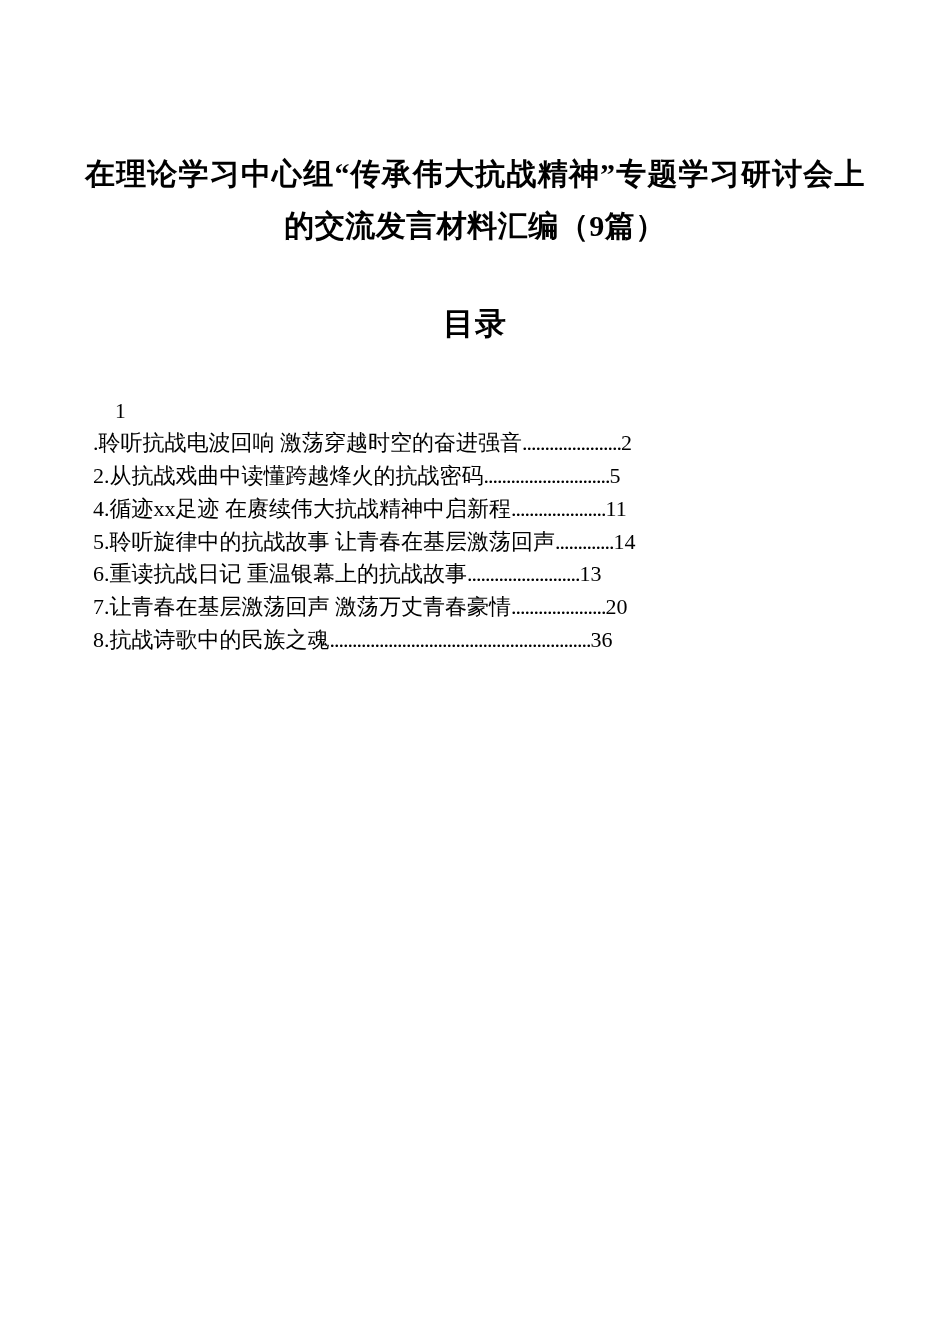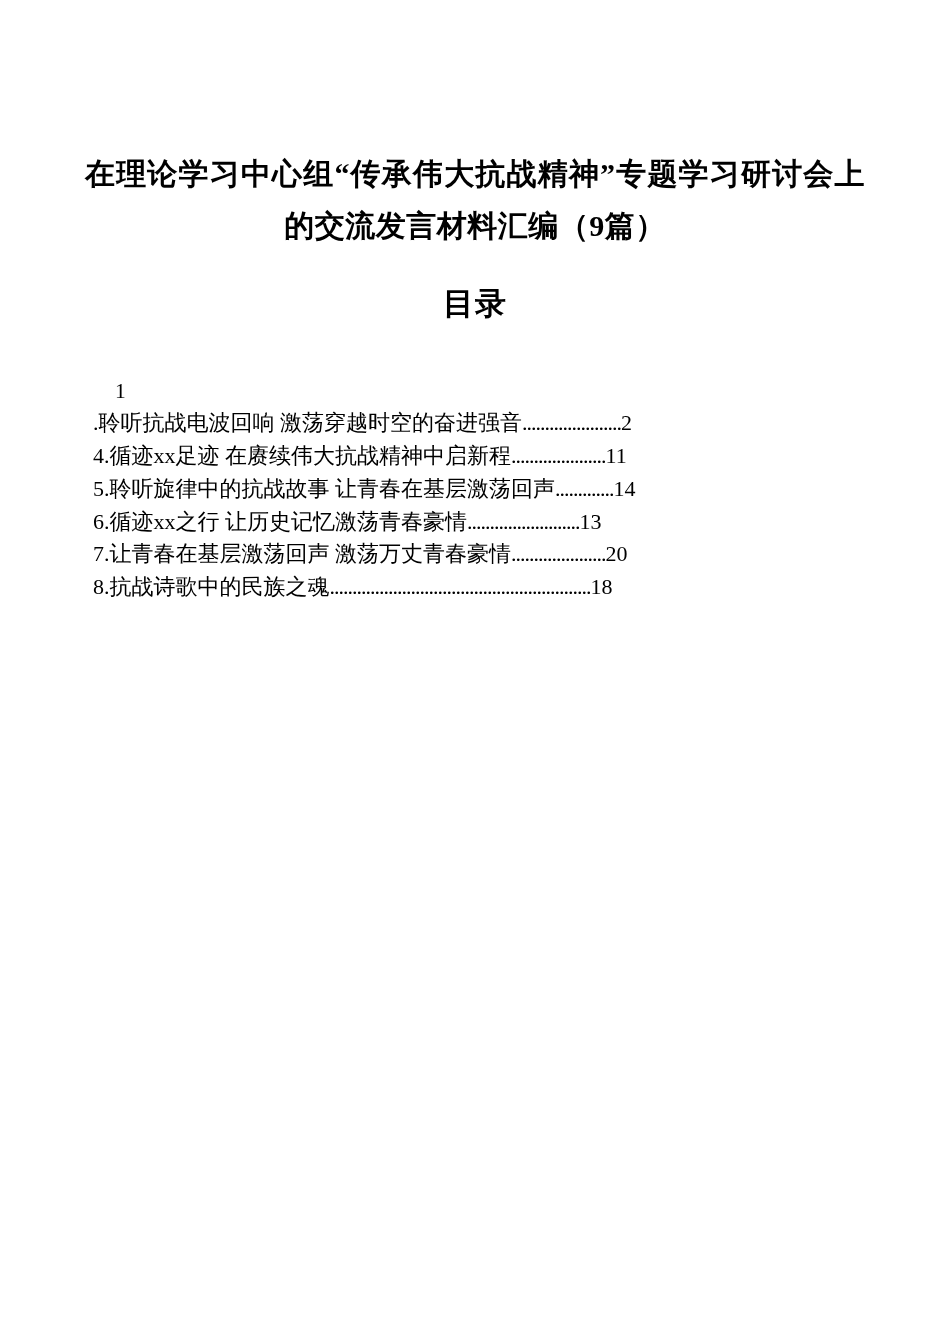--- a/index.html
+++ b/index.html
@@ -27,21 +27,21 @@
   .doc-title {
     margin-top: 148px;
     font-size: 30px;
     font-weight: bold;
     line-height: 1.72;
     text-align: justify;
     text-align-last: center;
     letter-spacing: 0.5px;
   }
   .toc-heading {
-    margin-top: 32px;
+    margin-top: 52px;
     text-align: center;
     font-size: 31px;
     font-weight: bold;
     letter-spacing: 1px;
   }
   .toc-list {
     margin-top: 50px;
     margin-left: 8px;
   }
   .toc-entry {
@@ -69,37 +69,40 @@
 
   <div class="toc-heading">目录</div>
 
   <div class="toc-list">
     <span class="first-entry-num">1</span>
 
     <div class="toc-entry">
       <span>.</span><span>聆听抗战电波回响 激荡穿越时空的奋进强音</span><span class="dots">......................</span><span>2</span>
     </div>
 
+    <div class="toc-entry">
+      <span>2.</span><span>从抗战戏曲中读懂跨越烽火的抗战密码</span><span class="dots">............................</span><span>5</span>
+    </div>
 
 
     <div class="toc-entry">
       <span>4.</span><span>循迹xx足迹 在赓续伟大抗战精神中启新程</span><span class="dots">.....................</span><span>11</span>
     </div>
 
     <div class="toc-entry">
       <span>5.</span><span>聆听旋律中的抗战故事 让青春在基层激荡回声</span><span class="dots">.............</span><span>14</span>
     </div>
 
     <div class="toc-entry">
-      <span>6.</span><span>循迹xx之行 让历史记忆激荡青春豪情</span><span class="dots">.........................</span><span>13</span>
+      <span>6.</span><span>重读抗战日记 重温银幕上的抗战故事</span><span class="dots">.........................</span><span>13</span>
     </div>
 
     <div class="toc-entry">
       <span>7.</span><span>让青春在基层激荡回声 激荡万丈青春豪情</span><span class="dots">.....................</span><span>20</span>
     </div>
 
     <div class="toc-entry">
-      <span>8.</span><span>抗战诗歌中的民族之魂</span><span class="dots">..........................................................</span><span>18</span>
+      <span>8.</span><span>抗战诗歌中的民族之魂</span><span class="dots">..........................................................</span><span>36</span>
     </div>
 
   </div>
 
 </div>
 
 </body></html>

